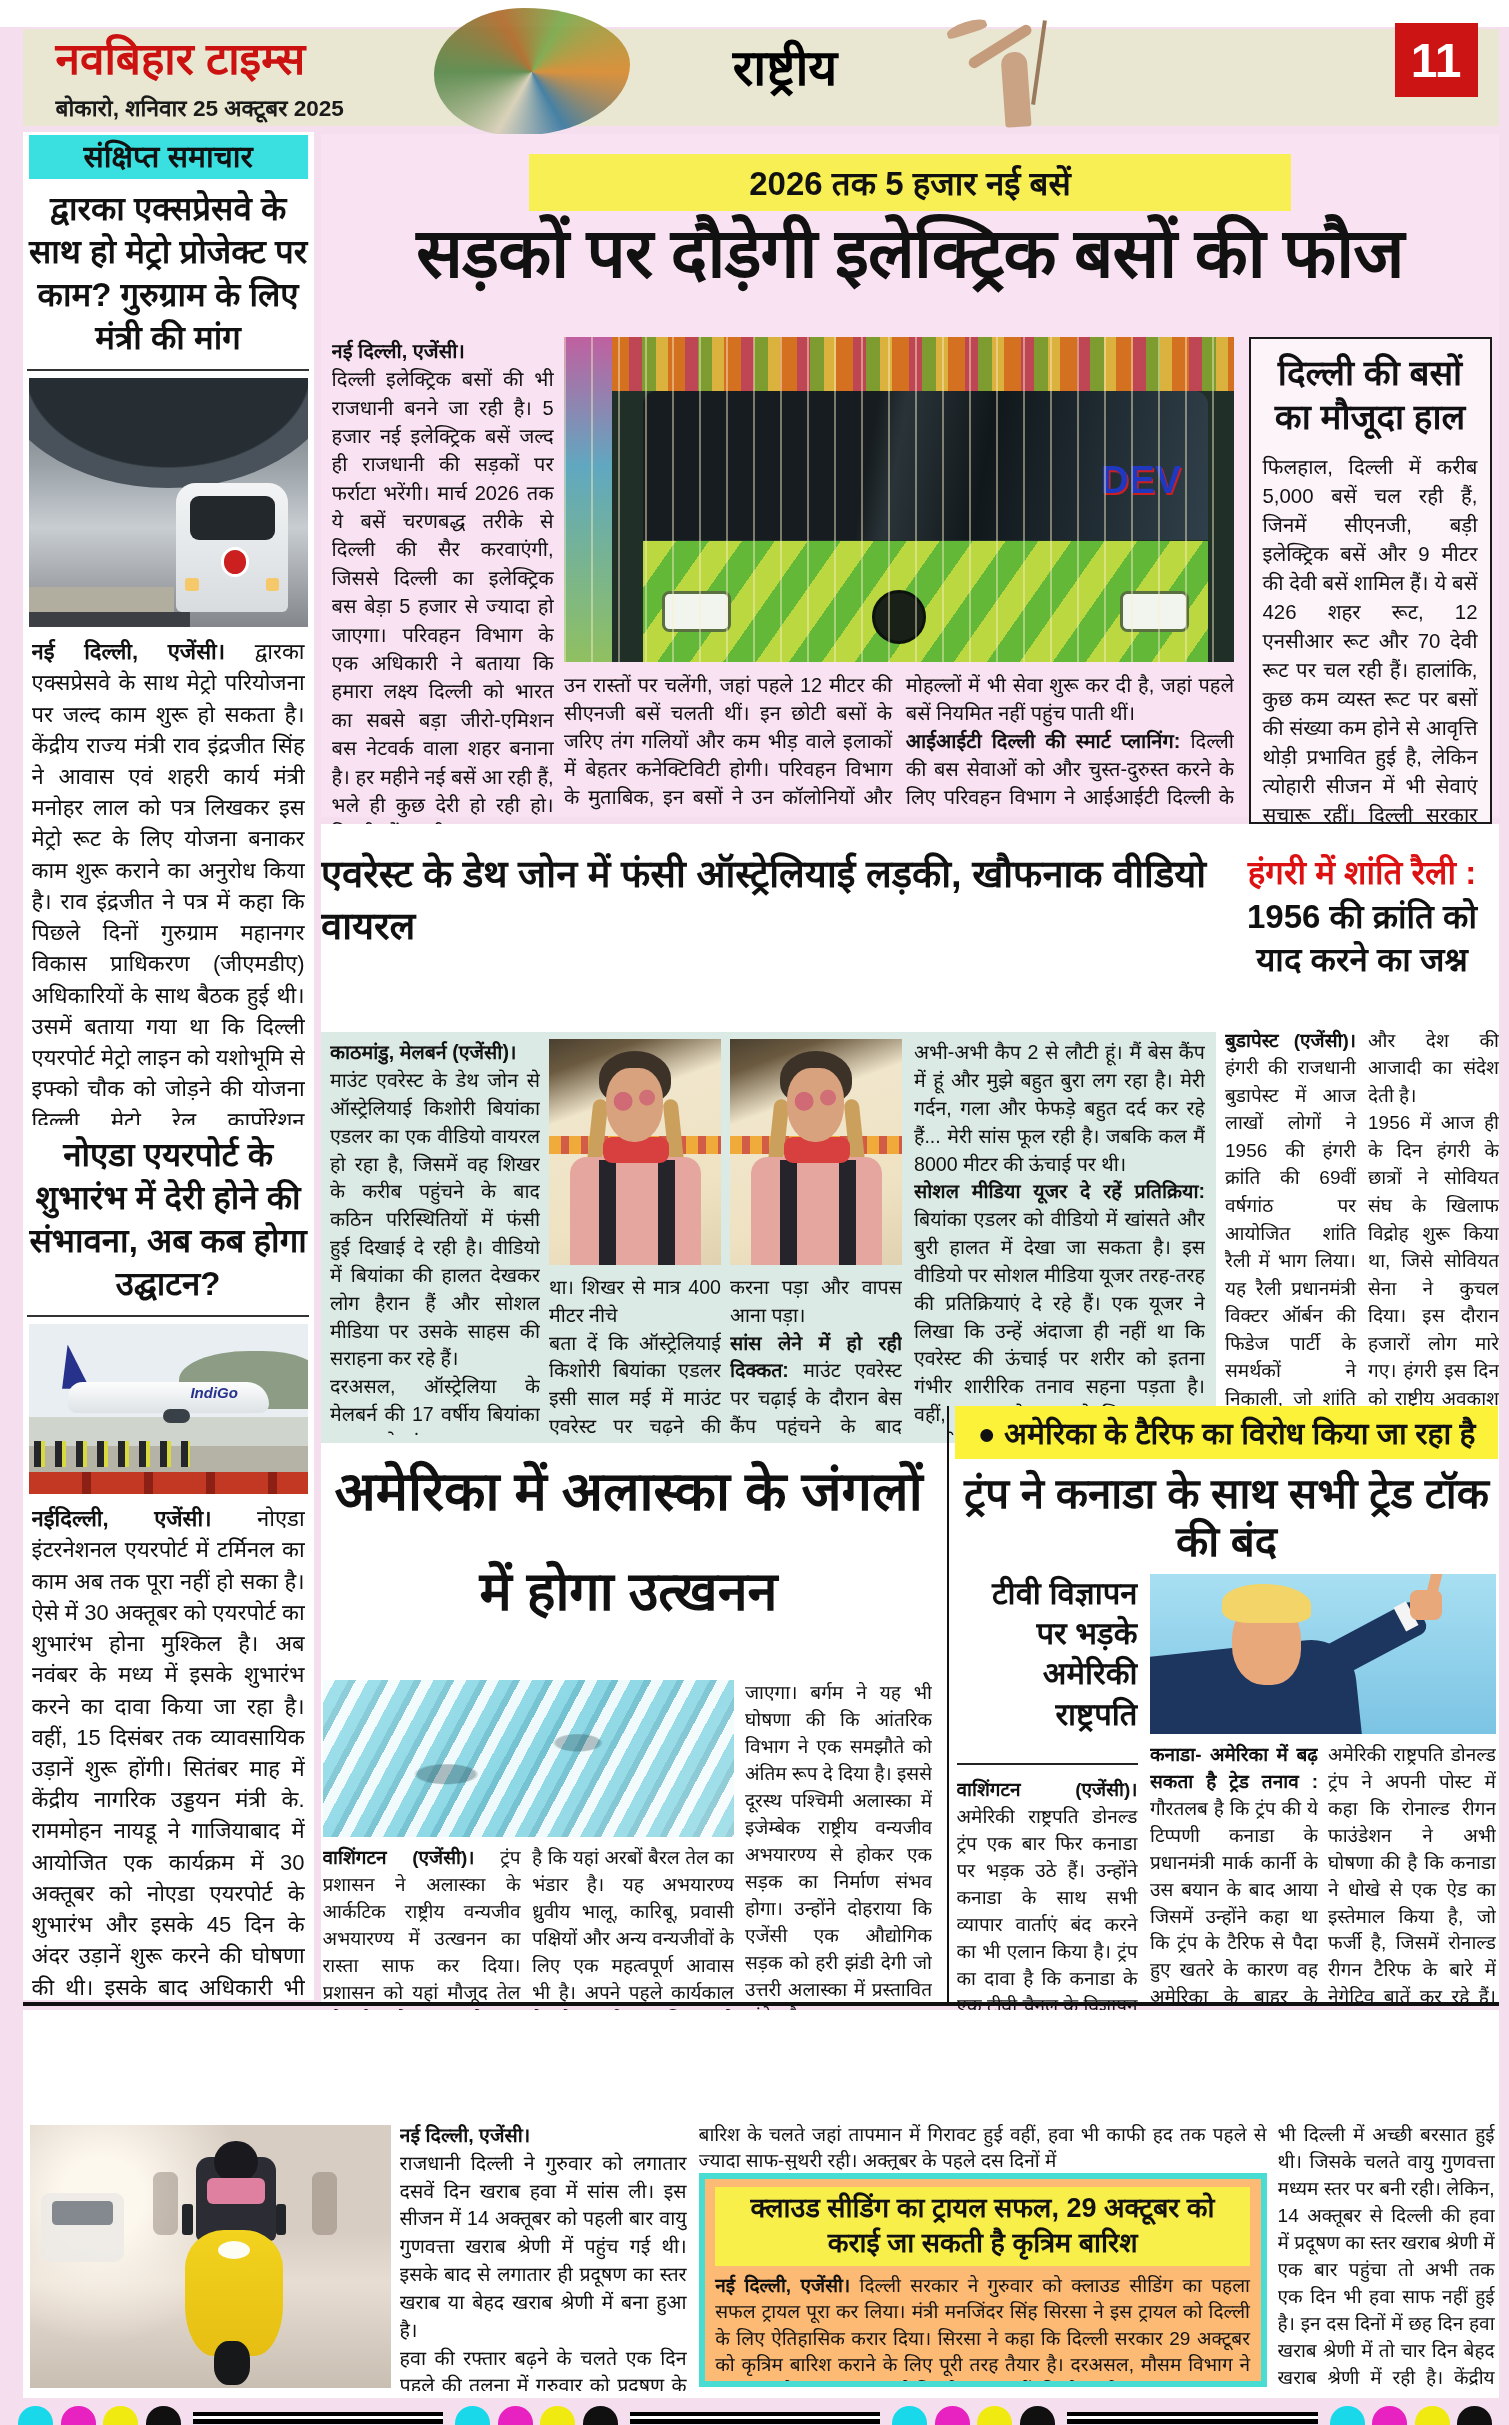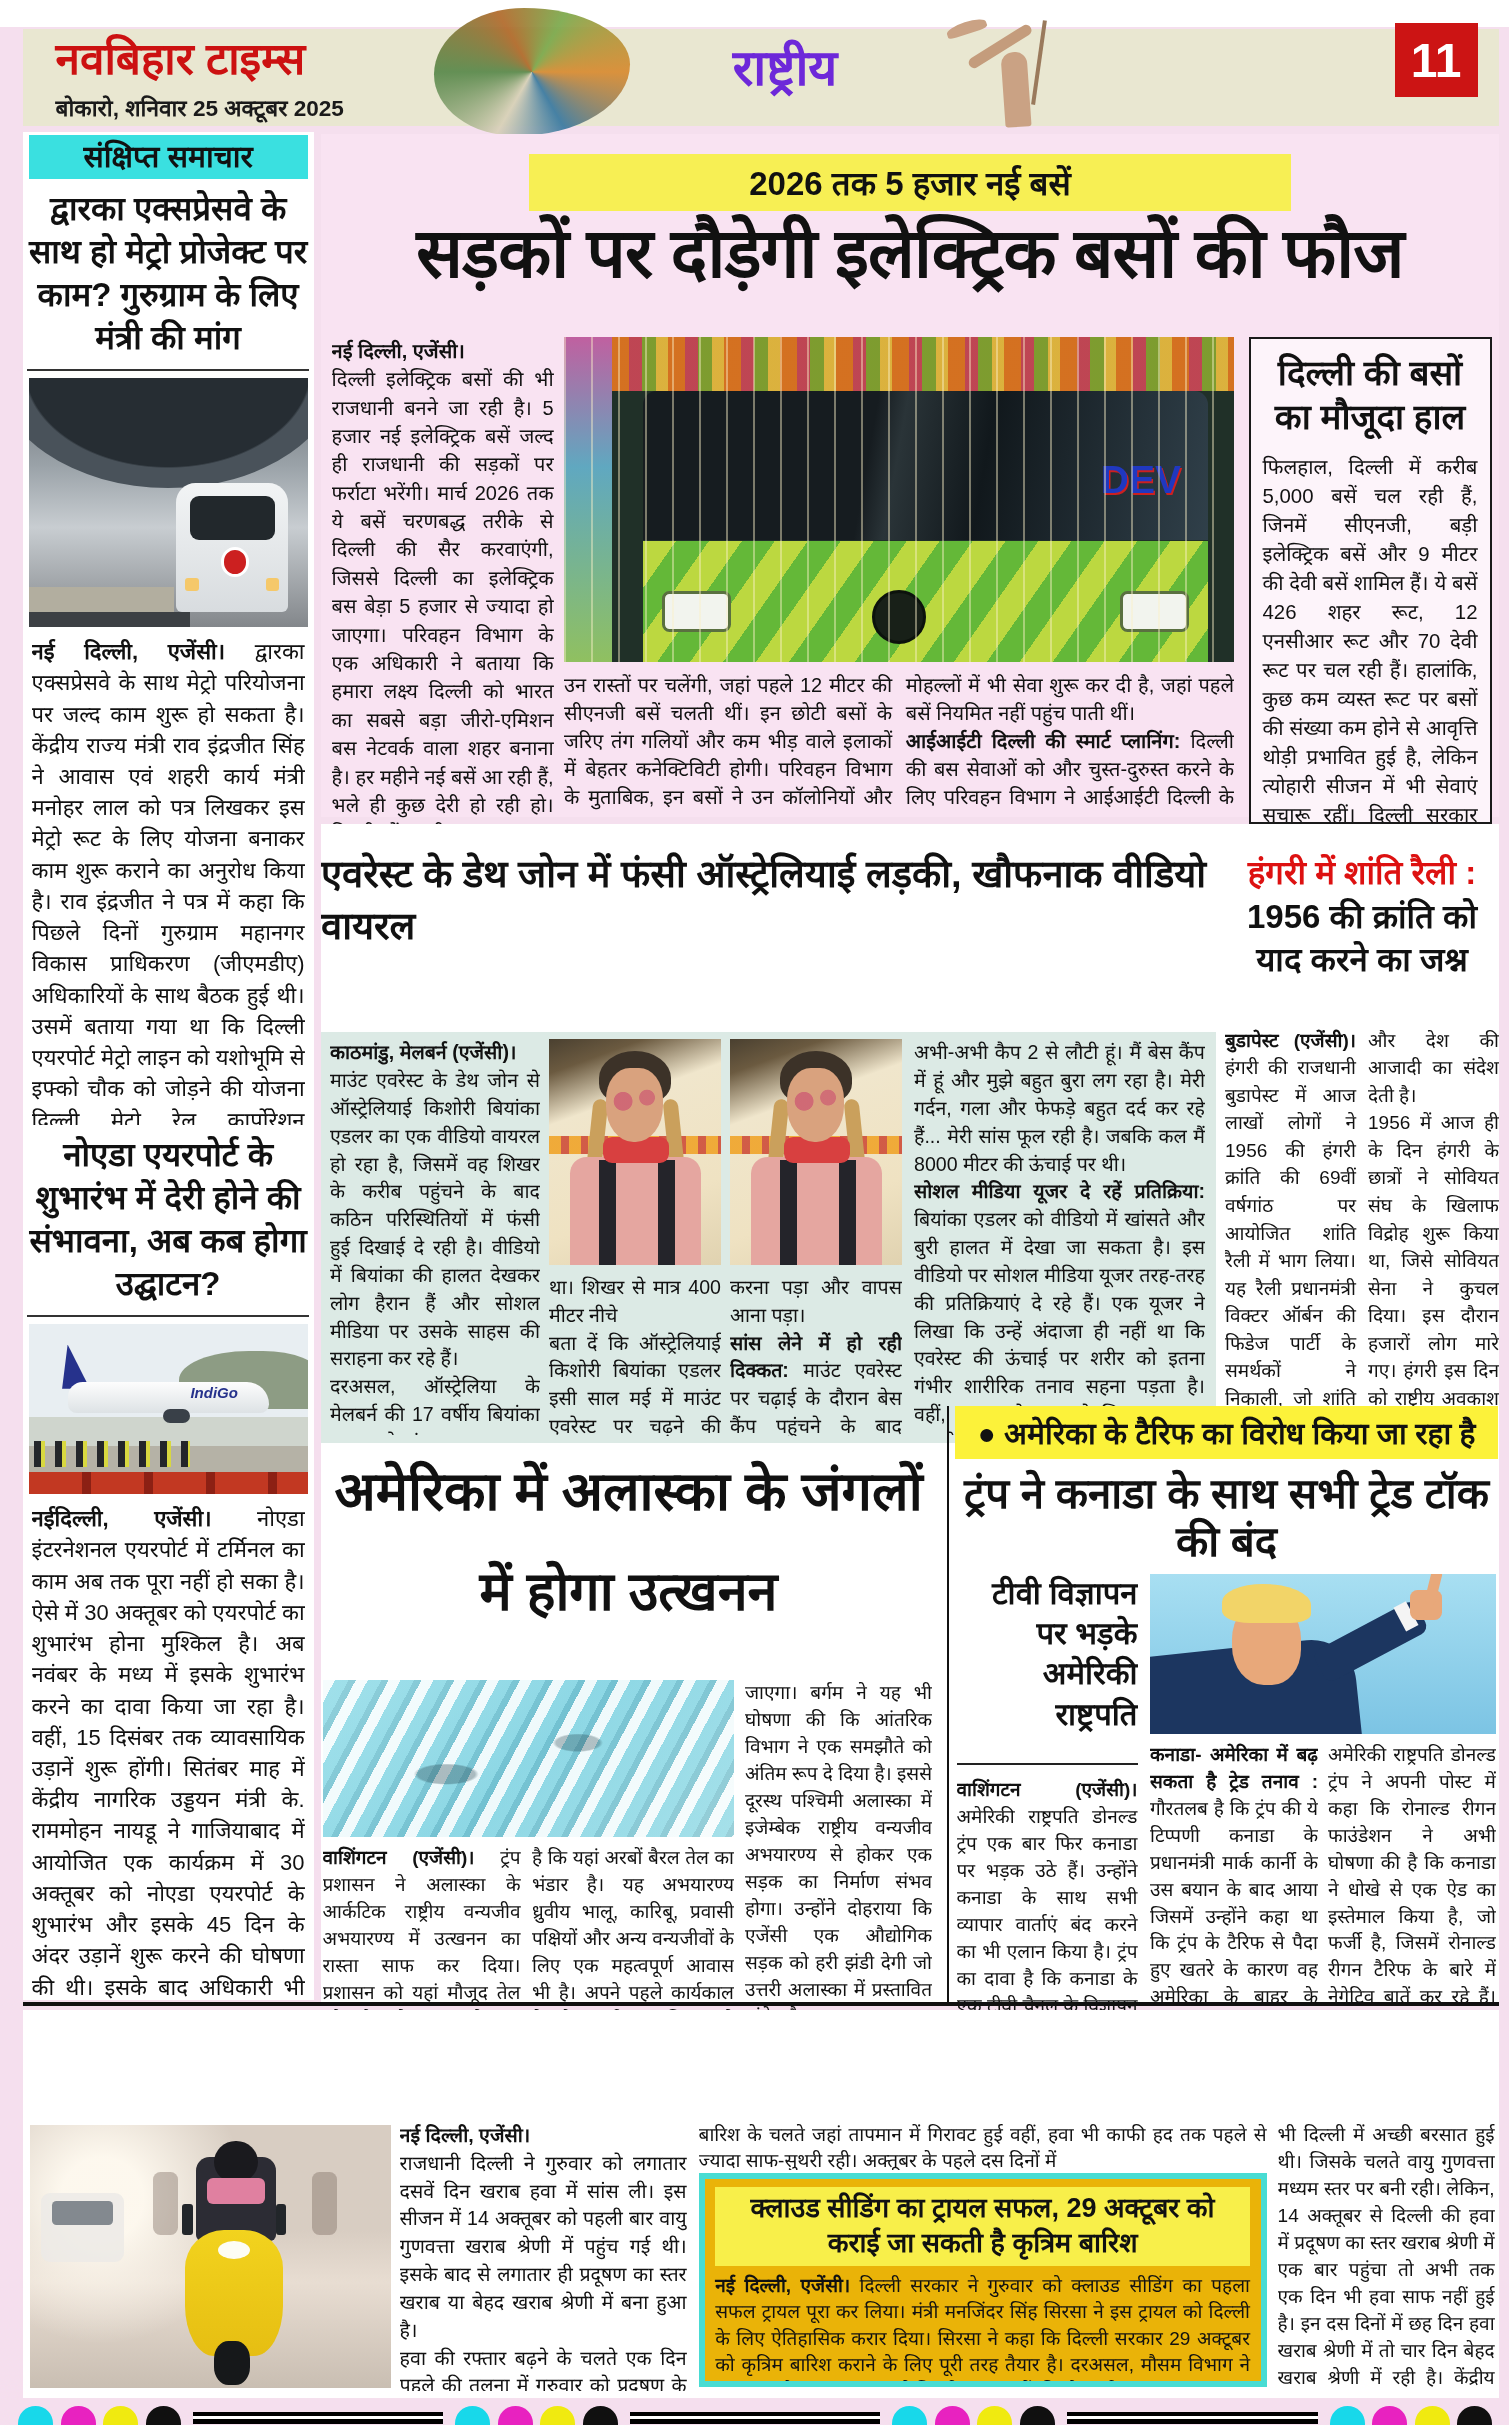--- a/index.html
+++ b/index.html
@@ -3,21 +3,21 @@
 <meta charset="utf-8">
 <style>
   html,body{margin:0;padding:0;}
   .page{position:relative;width:1510px;height:2426px;background:#f5dfee;font-family:"Liberation Sans","DejaVu Sans",sans-serif;color:#111;overflow:hidden;}
   .topwhite{position:absolute;left:0;top:0;width:1510px;height:27px;background:#fff;}
   
   .header{position:absolute;left:22.6px;top:29px;width:1476px;height:97px;background:#e9e7d1;}
   .masthead{position:absolute;left:33px;top:7.5px;font-size:44px;font-weight:900;color:#cc1111;line-height:1;}
   .issue{position:absolute;left:33px;top:63px;font-size:22.6px;font-weight:700;color:#1a1a1a;}
   .collage{position:absolute;left:411px;top:-21px;width:196px;height:128px;background:conic-gradient(from 30deg,#7aa84a,#d88a30,#3878a0,#d8d0b8,#58884a,#b06828,#7aa84a);border-radius:46% 54% 58% 42%/52% 44% 56% 48%;opacity:.92;}
-  .section-title{position:absolute;left:672px;top:13.6px;width:181px;text-align:center;font-size:50px;font-weight:900;color:#6d28d9;line-height:1;}
+  .section-title{position:absolute;left:672px;top:13.6px;width:181px;text-align:center;font-size:50px;font-weight:900;color:#000000;line-height:1;}
   .statue{position:absolute;left:917px;top:-9px;width:151px;height:107px;}
   .st-body{position:absolute;left:63px;top:32px;width:26px;height:75px;background:#caa284;border-radius:12px 12px 3px 3px;transform:rotate(-4deg);}
   .st-arm{position:absolute;left:24px;top:21px;width:72px;height:10.6px;background:#c49c7c;border-radius:6px;transform:rotate(-32deg);}
   .st-spear{position:absolute;left:97px;top:0;width:3.8px;height:85px;background:#9a7a5c;transform:rotate(8deg);}
   .st-bird{position:absolute;left:6px;top:1.5px;width:41px;height:12px;background:#caa284;border-radius:50% 50% 20% 20%;transform:rotate(-18deg);}
   .pageno{position:absolute;left:1372px;top:-6px;width:83px;height:74px;background:#cc1414;color:#fff;font-size:48px;font-weight:900;display:flex;align-items:center;justify-content:center;}
   
   .jt{text-align:justify;line-height:1.42;white-space:pre-line;}
   .dl{font-weight:800;}
   
@@ -125,21 +125,21 @@
   .t-finger{position:absolute;left:278px;top:-4.5px;width:10.6px;height:36px;background:#e8a87a;border-radius:5.3px;transform:rotate(14deg);}
   
   .rule-h{position:absolute;left:22.6px;top:2002px;width:1476px;height:3.8px;background:#111;}
   .air{position:absolute;left:22.6px;top:2010px;width:1476px;height:388px;background:#fff;}
   .air-hl{font-size:53px;font-weight:900;text-align:center;margin-top:12px;line-height:1.2;}
   .air-body{position:absolute;left:0;top:112px;width:1476px;height:270px;}
   .air-c{position:absolute;font-size:19.6px;overflow:hidden;}
   .air-c1{left:377px;top:0;width:287px;height:269px;}
   .air-mid{position:absolute;left:676px;top:0;width:568px;height:269px;}
   .air-c2{font-size:19px;height:48px;overflow:hidden;text-align:justify;line-height:1.35;}
-  .air-box{border:6.8px solid #49dcd3;background:#eab308;margin-top:3px;height:214px;box-sizing:border-box;padding:7.5px 10.6px;overflow:hidden;}
+  .air-box{border:6.8px solid #49dcd3;background:#fdba74;margin-top:3px;height:214px;box-sizing:border-box;padding:7.5px 10.6px;overflow:hidden;}
   .air-box-hl{background:#f8ef4a;font-size:27px;font-weight:800;text-align:center;padding:4.5px 6px;line-height:1.3;}
   .air-box-body{font-size:19px;margin-top:7.5px;text-align:justify;line-height:1.38;}
   .air-c3{left:1255px;top:0;width:217px;height:269px;font-size:19px;}
   
   .scooter-art{position:absolute;left:7.5px;top:3px;width:361px;height:263px;background:radial-gradient(circle at 20% 28%,rgba(255,250,240,.95) 0 12%,rgba(0,0,0,0) 42%),linear-gradient(180deg,#d8cdc2 0 40%,#e8ddd2 60%,#c9beb2 100%);overflow:hidden;}
   .sc-car{position:absolute;left:3%;top:26%;width:23%;height:26%;background:#eceae6;border-radius:9px;opacity:.85;}
   .sc-carwin{position:absolute;left:6%;top:29%;width:17%;height:9%;background:#55606a;border-radius:4.5px;opacity:.7;}
   .sc-sil1,.sc-sil2{position:absolute;top:18%;width:7%;height:24%;background:#7a6a60;border-radius:7.5px;opacity:.4;}
   .sc-sil1{left:34%;}.sc-sil2{left:78%;}
   .sc-rider{position:absolute;left:46%;top:12%;width:22%;height:32%;background:#2c2c34;border-radius:13.6px 13.6px 6px 6px;}

